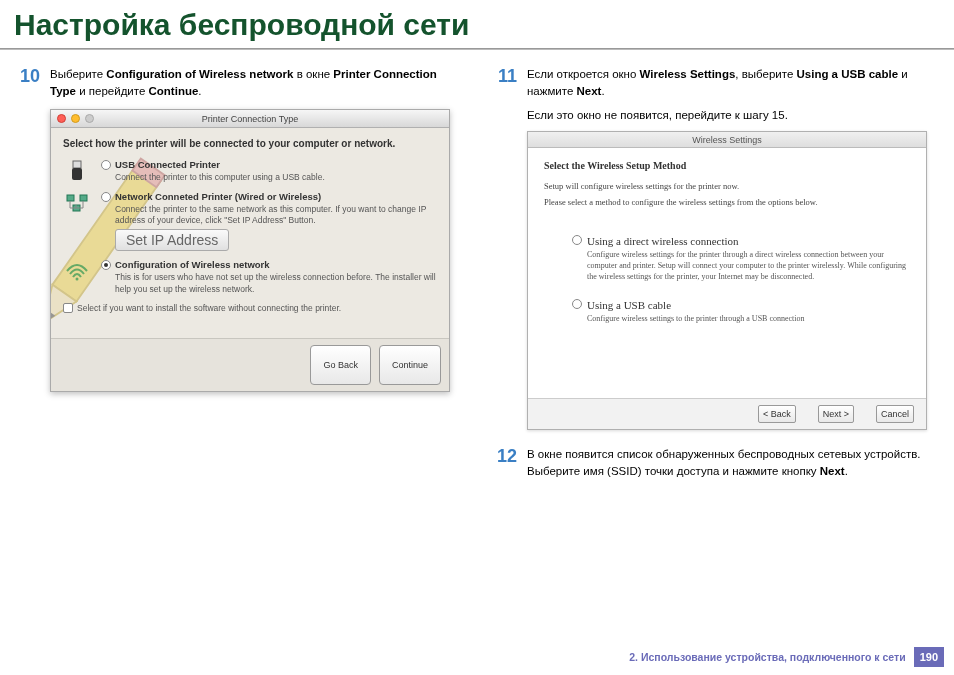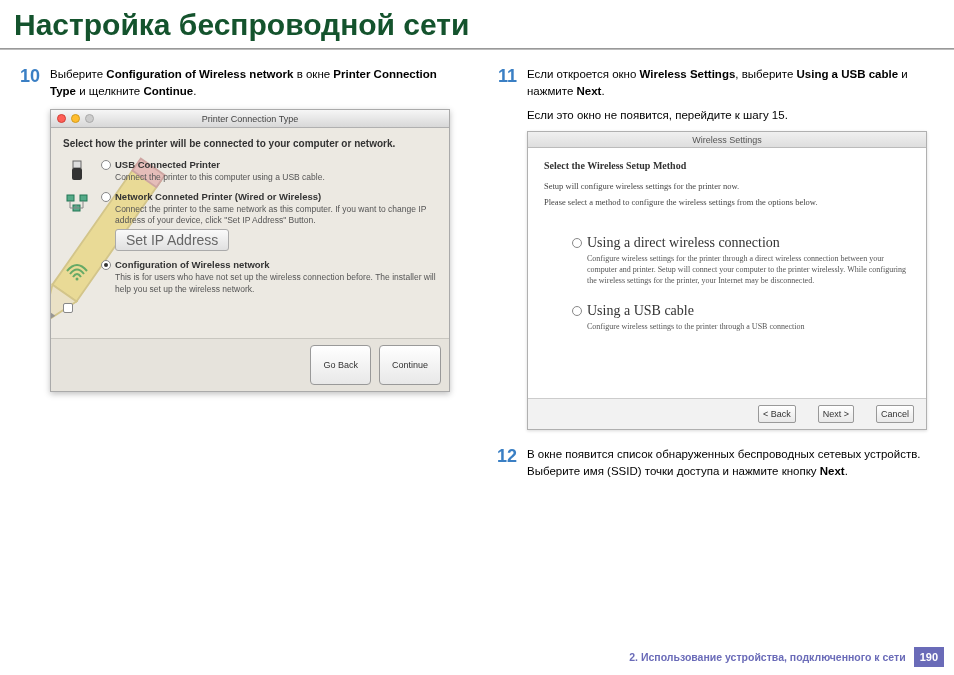--- a/index.html
+++ b/index.html
@@ -165,21 +165,21 @@
   }
   .plain-content {
     padding: 12px 16px;
     min-height: 250px;
     font-family: Liberation Serif, serif;
   }
   .plain-heading { font-weight: bold; font-size: 10px; margin-bottom: 10px; }
   .plain-sub { font-size: 8.5px; margin-bottom: 6px; color:#444; }
   .plain-opts { margin-top: 28px; padding-left: 28px; }
   .plain-opt { margin-bottom: 16px; }
-  .plain-opt-label { display:flex; gap:5px; align-items:center; font-size:14px; }
+  .plain-opt-label { display:flex; gap:5px; font-size:11px; }
   .plain-opt-desc { font-size:8px; color:#555; margin:3px 0 0 15px; line-height:1.35; }
   .plain-footer {
     border-top: 1px solid #ccc;
     background: #f2f2f2;
     padding: 6px 12px;
     display: flex;
     justify-content: flex-end;
     gap: 22px;
   }
   .plain-btn {
@@ -213,21 +213,21 @@
 
 <div class="page-title">Настройка беспроводной сети</div>
 <div class="title-underline"></div>
 
 <div class="columns">
 
   <div class="col">
     <div class="step">
       <div class="step-num">10</div>
       <div class="step-body">
-        <span>Выберите </span><b>Configuration of Wireless network</b><span> в окне </span><b>Printer Connection Type</b><span> и щелкните </span><b>Continue</b><span>.</span>
+        <span>Выберите </span><b>Configuration of Wireless network</b><span> в окне </span><b>Printer Connection Type</b><span> и перейдите </span><b>Continue</b><span>.</span>
       </div>
     </div>
 
     <div class="mac-dialog">
       <div class="mac-titlebar">
         <div class="traffic-lights">
           <div class="tl tl-r"></div>
           <div class="tl tl-y"></div>
           <div class="tl tl-g"></div>
         </div>
@@ -287,20 +287,21 @@
           </div>
           <div class="opt-label">
               <span class="radio-dot sel"></span>
               <span>Configuration of Wireless network</span>
             </div>
           <div class="opt-desc">This is for users who have not set up the wireless connection before. The installer will help you set up the wireless network.</div>
         </div>
 
         <div class="checkbox-row">
           <span class="cb"></span>
+          <span>Select if you want to install the software without connecting the printer.</span>
         </div>
       </div>
       <div class="mac-footer">
         <div class="mac-btn">Go Back</div>
         <div class="mac-btn">Continue</div>
       </div>
     </div>
   </div>
 
   <div class="col">

